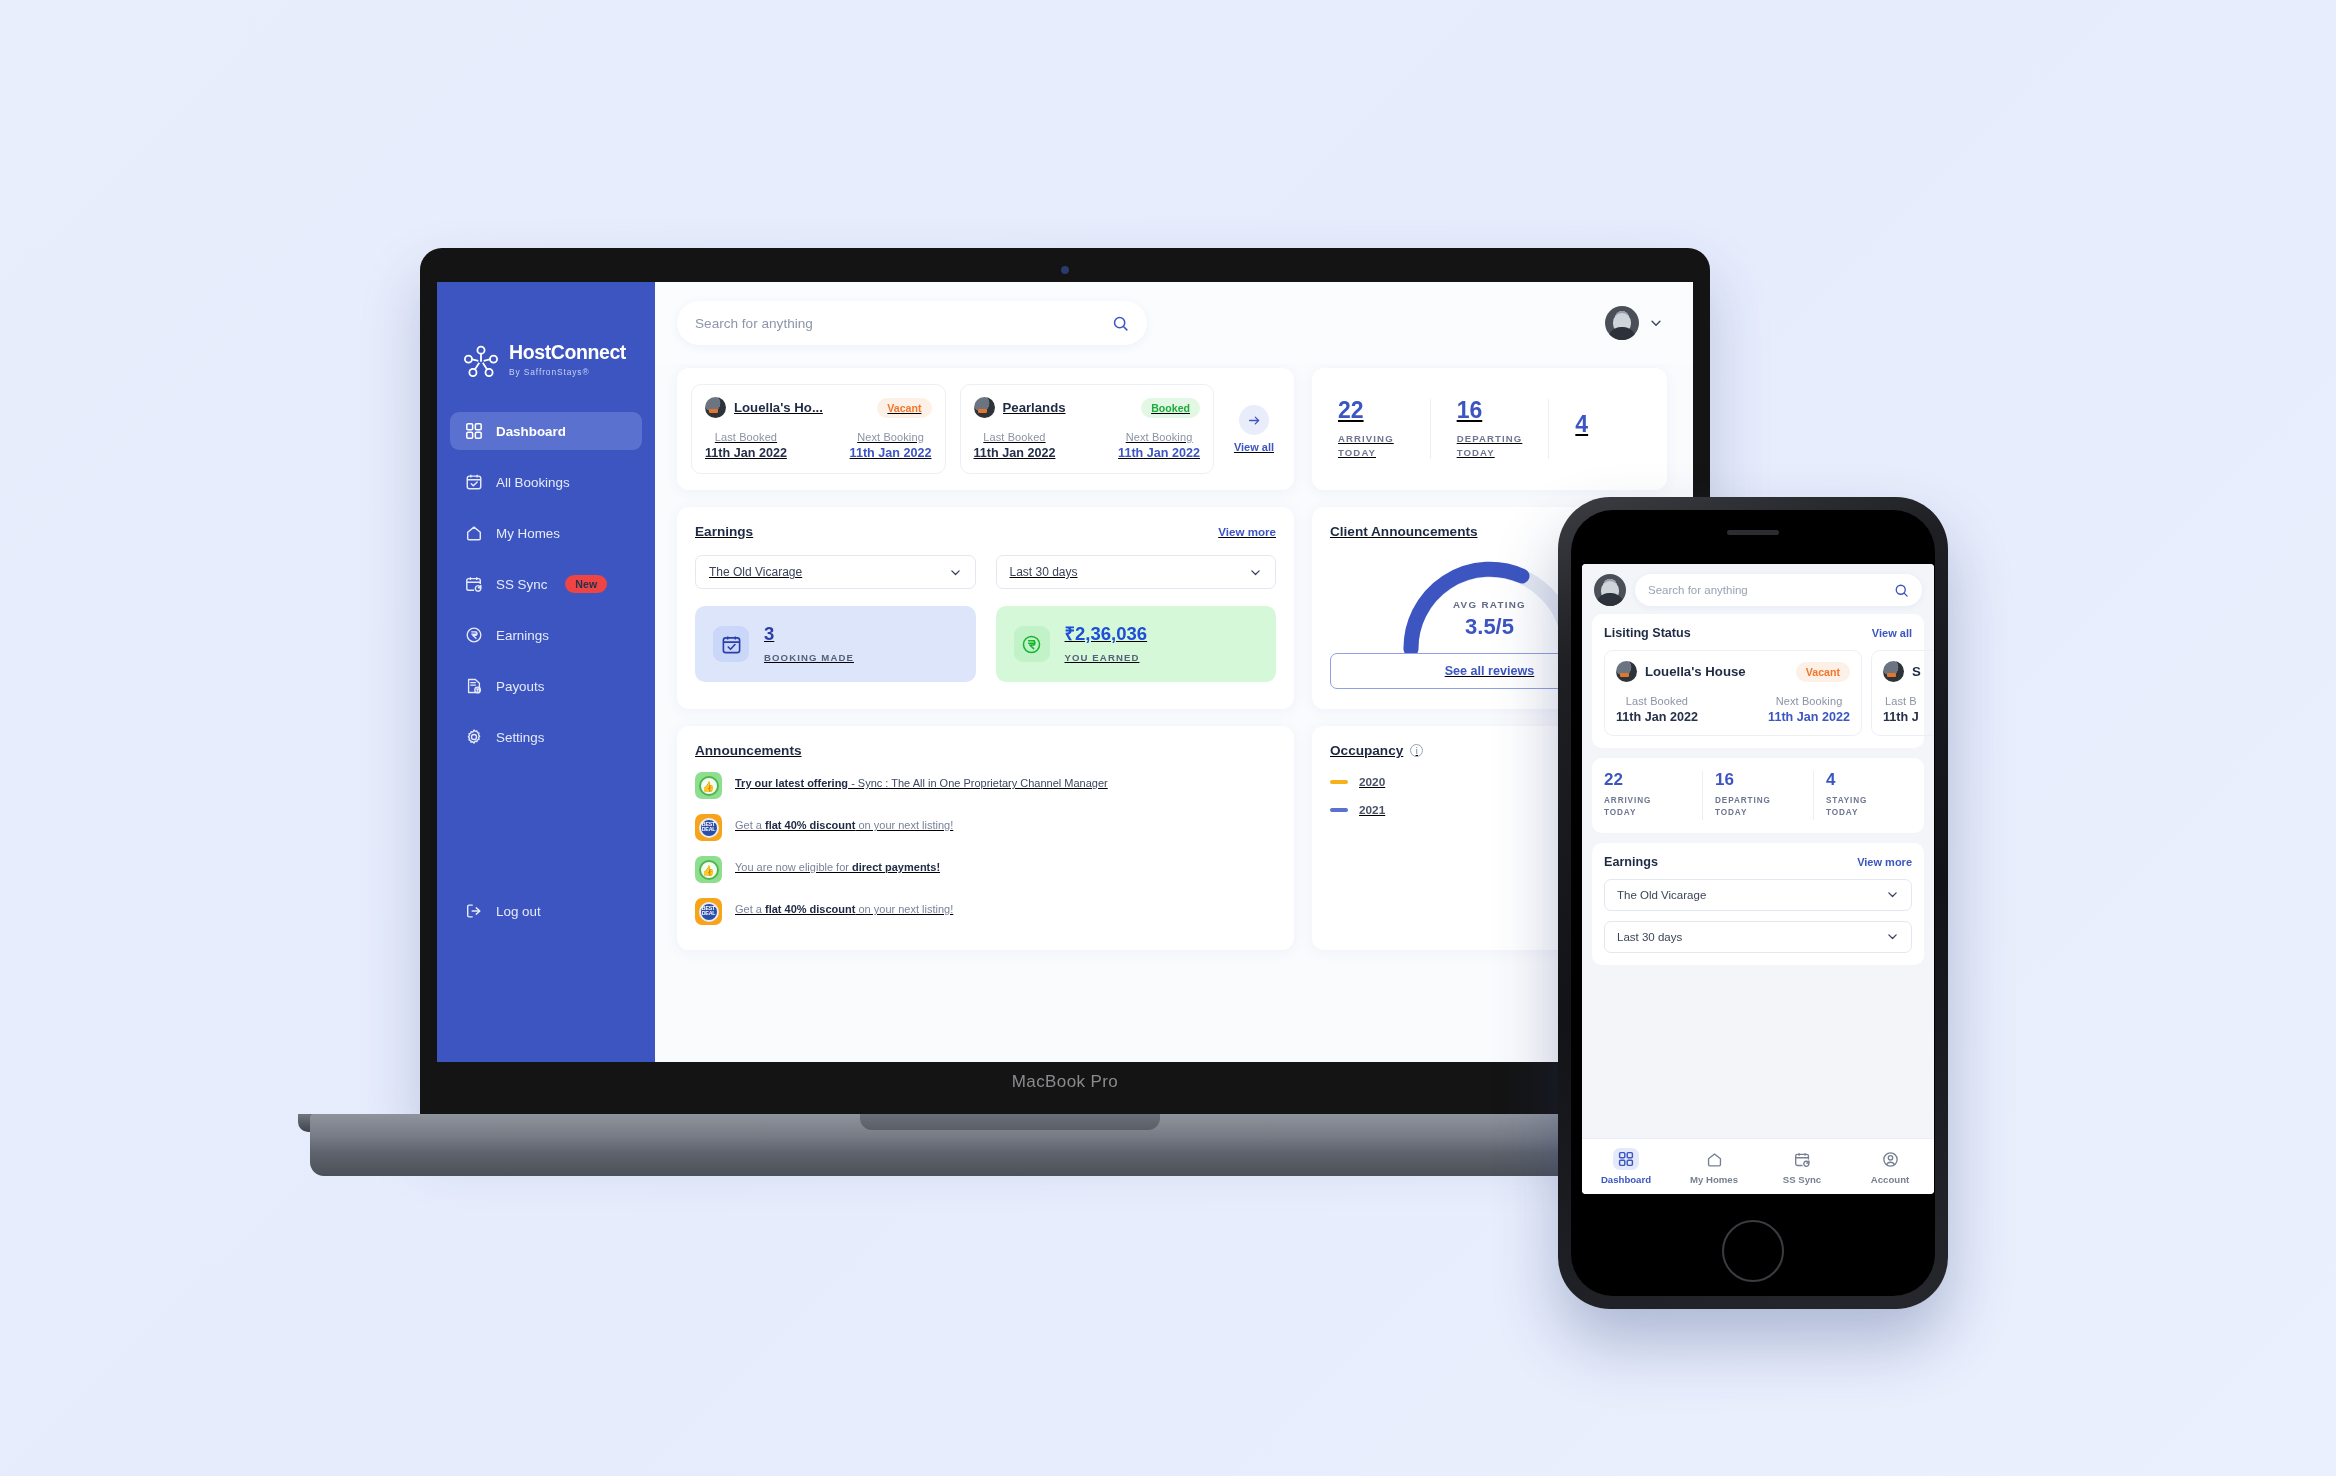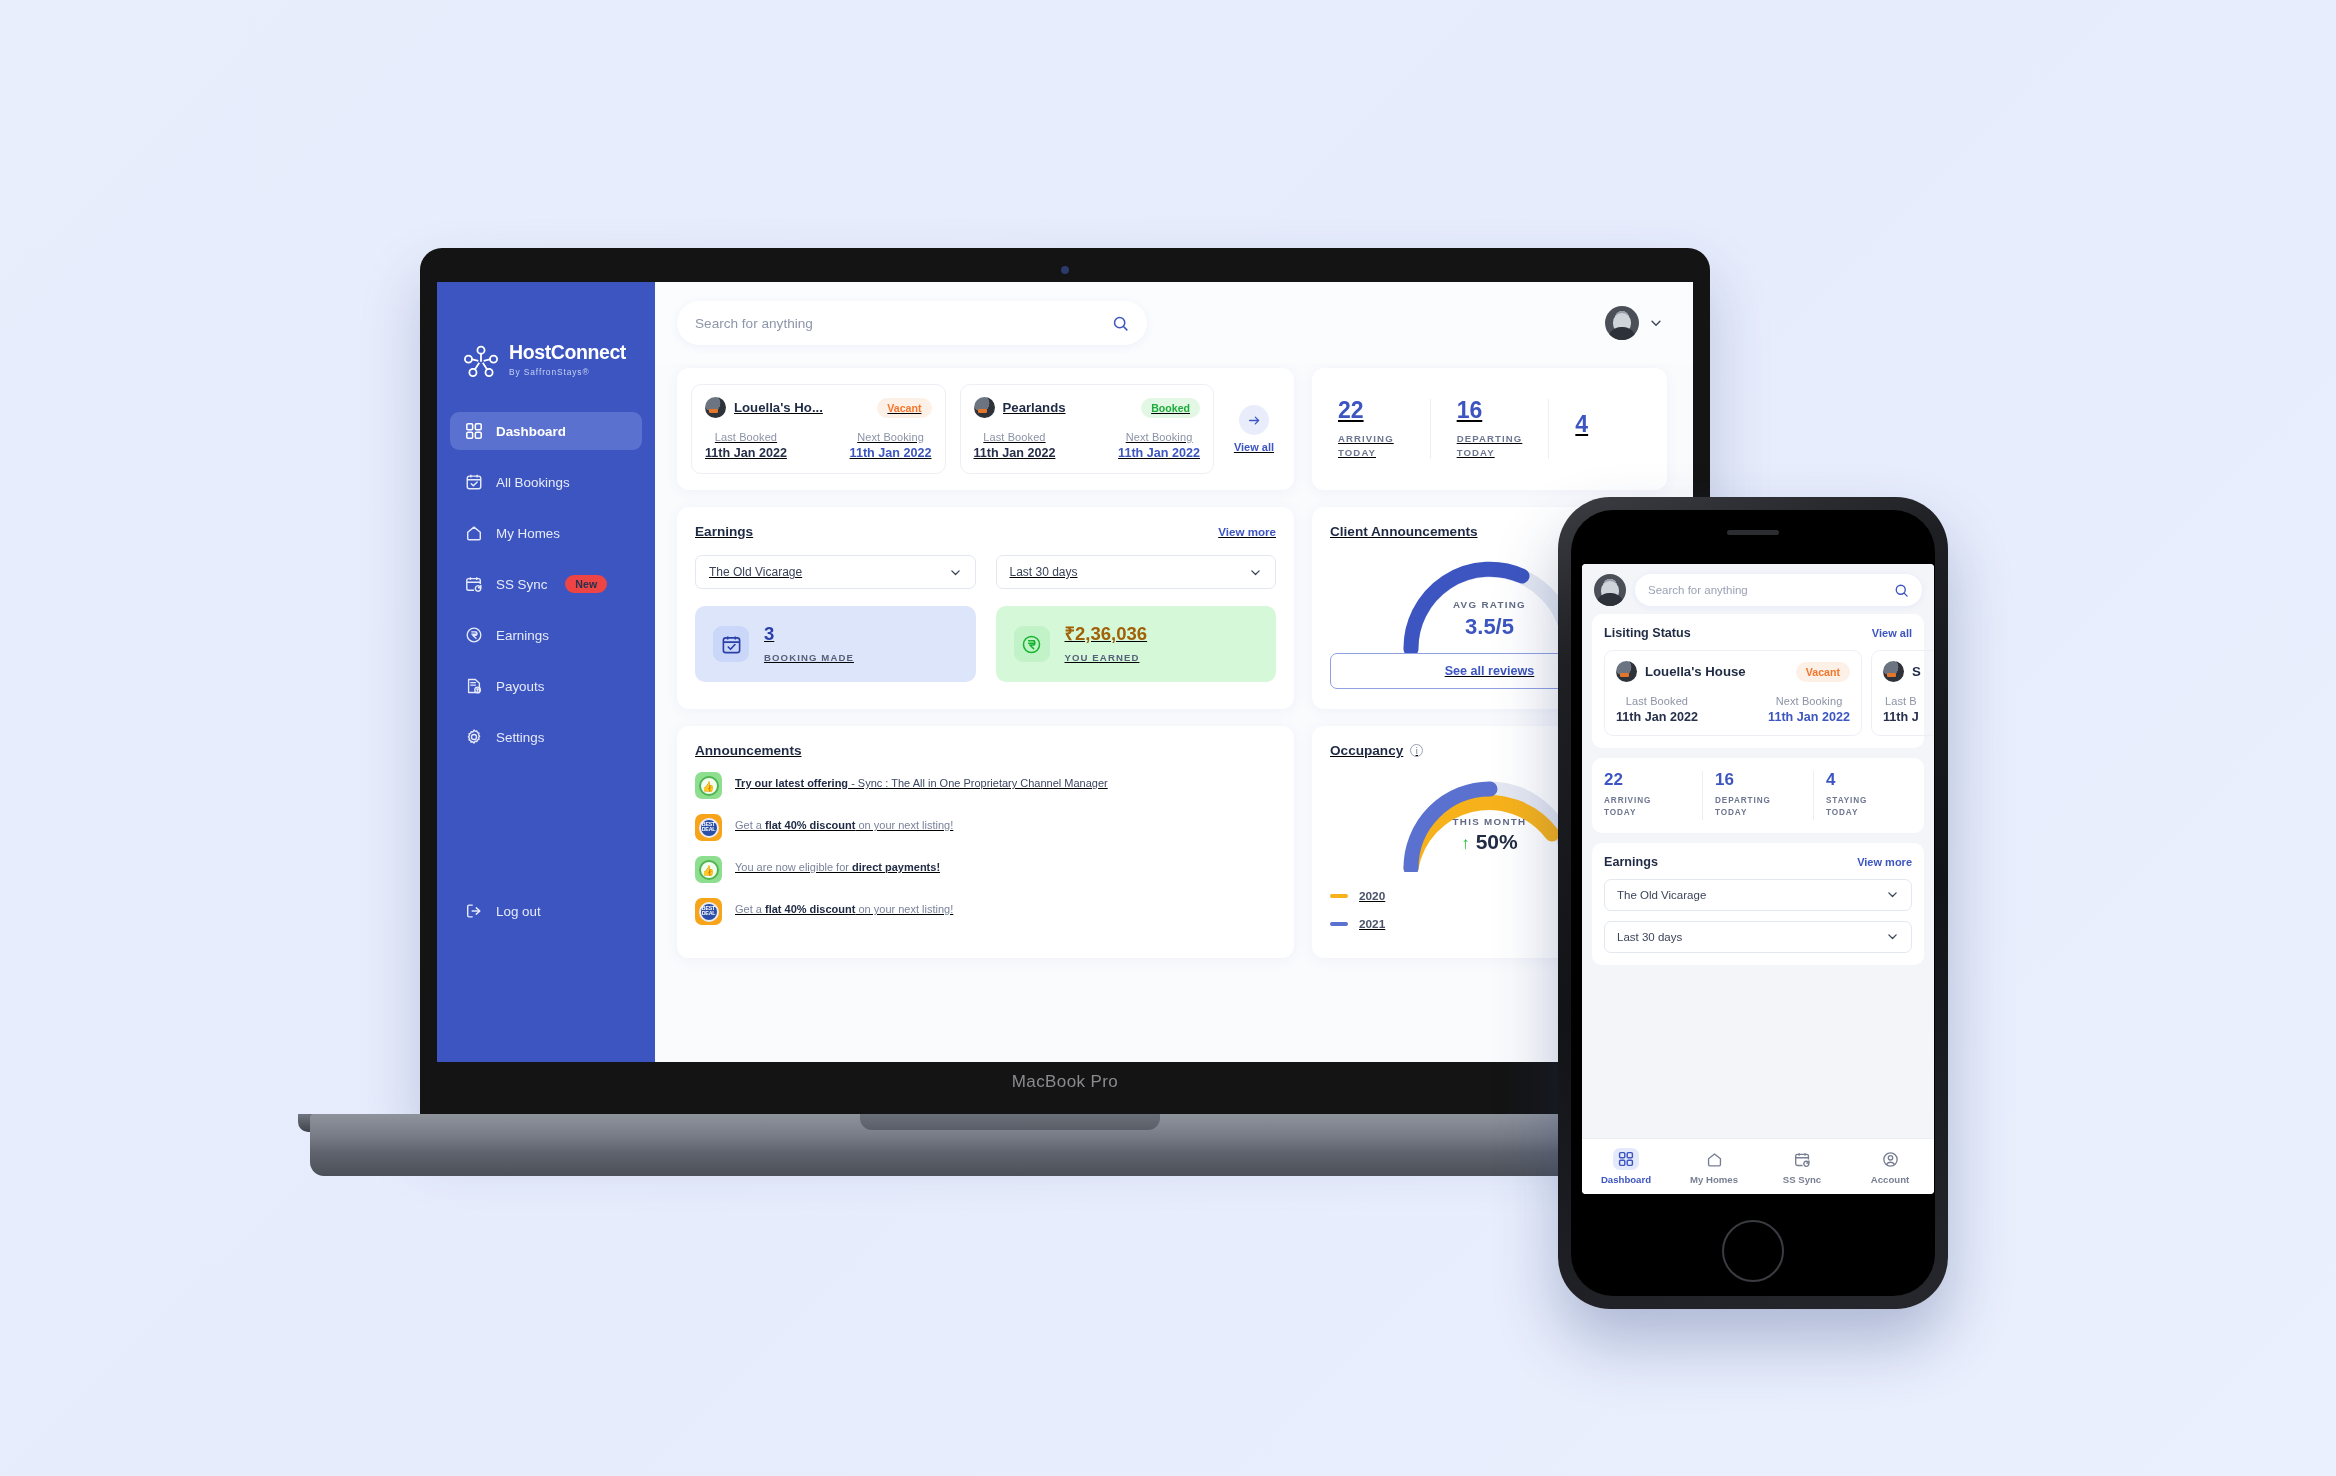--- a/index.html
+++ b/index.html
@@ -175,21 +175,21 @@
   .sel .chev { margin-left:auto; }
   .tiles { display:flex; gap: 20px; margin-top: 17px; }
   .tile { flex:1; border-radius: 10px; padding: 20px 18px; display:flex; align-items:center; gap: 15px; height: 76px;}
   .tile.blue { background:#dde5fb; }
   .tile.green { background:#d5f8d9; }
   .tile-ico { width: 36px; height: 36px; border-radius: 9px; display:flex; align-items:center; justify-content:center; flex:0 0 36px;}
   .tile.blue .tile-ico { background:#cbd7f9; }
   .tile.green .tile-ico { background:#c2f2c8; }
   .tile-num { font-size: 18.5px; font-weight:800; line-height:1; }
   .tile.blue .tile-num { color:#2a3fa8; }
-  .tile.green .tile-num { color:#a16207; }
+  .tile.green .tile-num { color:#1d4ed8; }
   .tile-lbl { font-size: 9.6px; font-weight:700; letter-spacing:1.1px; color:#56607a; margin-top: 8px; }
 
   .sat-card { flex:1; padding: 17px 18px 20px 18px; display:flex; flex-direction:column; }
   .gauge-wrap { position:relative; margin: 10px auto 0 auto; width: 186px; height: 104px; }
   .gauge-mid { position:absolute; left:0; right:0; top: 50px; text-align:center; }
   .gauge-lbl { font-size: 9.8px; font-weight:700; letter-spacing:1.3px; color:#626b85; }
   .gauge-val { font-size: 22px; font-weight:800; color:#3c55c0; margin-top: 4px; }
   .btn-outline {
     margin-top: auto; height: 36px; border: 1px solid #8fa0e3; border-radius: 7px;
     color:#3c55c0; font-size: 12.6px; font-weight:600; background:#fff;
@@ -619,31 +619,20 @@
                     </span>
                   </div>
                 </div>
               </div>
 
               <div class="card occ-card">
                 <div class="occ-head">
                   <span class="card-title">Occupancy</span>
                   <span class="info-i">i</span>
                 </div>
-                <div class="gauge-wrap">
-                  <svg viewBox="0 0 186 104" width="186" height="104">
-                    <path d="M14 100 A79 79 0 0 1 172 100" fill="none" stroke="#e4e8f2" stroke-width="15" stroke-linecap="round"></path>
-                    <path d="M14 100 A79 79 0 0 1 155 66" fill="none" stroke="#f7b21b" stroke-width="15" stroke-linecap="round"></path>
-                    <path d="M14 100 A79 79 0 0 1 93 21" fill="none" stroke="#5a71cf" stroke-width="15" stroke-linecap="round"></path>
-                  </svg>
-                  <div class="occ-mid">
-                    <div class="gauge-lbl">THIS MONTH</div>
-                    <div class="occ-val"><span class="up">↑</span> <span>50%</span></div>
-                  </div>
-                </div>
                 <div class="legend">
                   <div class="leg-row">
                     <span class="leg-dash" style="background:#f7b21b"></span>
                     <span class="leg-name">2020</span>
                     <span class="leg-pill up">↑ 50%</span>
                   </div>
                   <div class="leg-row">
                     <span class="leg-dash" style="background:#5a71cf"></span>
                     <span class="leg-name">2021</span>
                     <span class="leg-pill down">↓ 30%</span>

